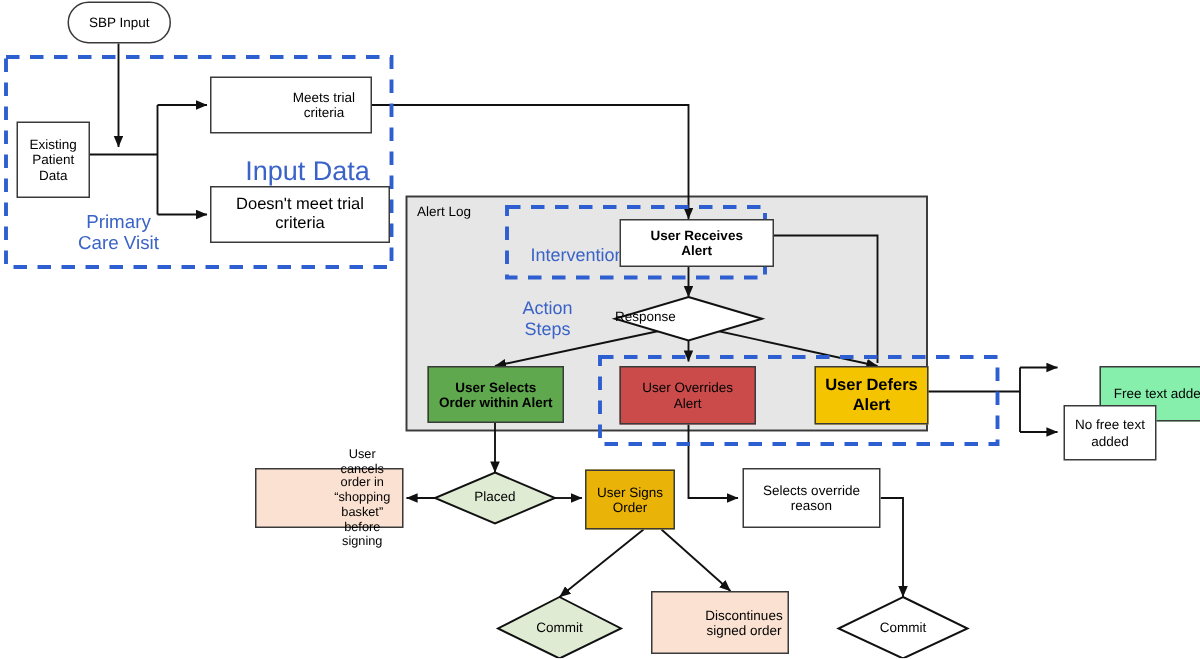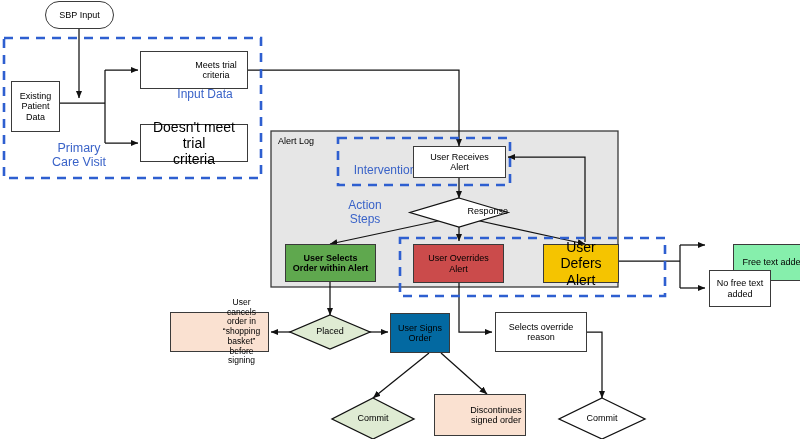--- a/index.html
+++ b/index.html
@@ -78,66 +78,66 @@
   <svg class="layer">
     <g fill="none" stroke="#2E5FD0" stroke-width="2.6" stroke-dasharray="9,7">
       <rect x="4" y="38" width="257" height="140"></rect>
       <rect x="338" y="138" width="172" height="47"></rect>
       <rect x="400" y="238" width="265" height="58"></rect>
     </g>
   </svg>
 
   <div class="grp-label" style="left:34px;top:141px;width:90px;font-size:12.5px;white-space:pre-line;">Primary
 Care Visit</div>
-  <div class="grp-label" style="left:150px;top:88px;width:110px;font-size:12px;">Input Data</div>
+  <div class="grp-label" style="left:150px;top:104px;width:110px;font-size:18px;">Input Data</div>
   <div class="grp-label" style="left:340px;top:164px;width:90px;font-size:12px;">Intervention</div>
   <div class="grp-label" style="left:330px;top:199px;width:70px;font-size:12px;white-space:pre-line;">Action
 Steps</div>
   <div class="alertlog-label" style="left:278px;top:136px;font-size:9px;">Alert Log</div>
 
   <div class="node" style="left:45px;top:1px;width:69px;height:28px;font-size:9px;background:#fff;border-radius:14px;">
     <span>SBP Input</span>
   </div>
 
   <div class="node" style="left:11px;top:81px;width:49px;height:51px;font-size:9px;background:#fff;white-space:pre-line;text-align:center;">
     <span>Existing
 Patient
 Data</span>
   </div>
 
   <div class="node" style="left:140px;top:51px;width:108px;height:38px;font-size:9px;background:#fff;padding-left:44px;">
     <span>Meets trial criteria</span>
   </div>
 
-  <div class="node" style="left:140px;top:124px;width:108px;height:38px;font-size:14px;background:#fff;white-space:pre-line;">
+  <div class="node" style="left:140px;top:124px;width:120px;height:38px;font-size:11px;background:#fff;white-space:pre-line;">
     <span>Doesn't meet trial
 criteria</span>
   </div>
 
-  <div class="node" style="left:413px;top:146px;width:93px;height:32px;font-size:9px;background:#fff;white-space:pre-line;">
+  <div class="node" style="left:413px;top:146px;width:103px;height:32px;font-size:9px;background:#fff;white-space:pre-line;font-weight:bold;">
     <span>User Receives
 Alert</span>
   </div>
 
   <svg class="layer">
     <polygon points="459,198 508,212.5 459,227 410,212.5" fill="#FFFFFF" stroke="#111" stroke-width="1.3"></polygon>
   </svg>
-  <div style="position:absolute;left:410px;top:206px;width:98px;text-align:right;font-size:9px;color:#000;">Response</div>
+  <div style="position:absolute;left:410px;top:206px;width:98px;text-align:left;font-size:9px;color:#000;">Response</div>
 
   <div class="node" style="left:285px;top:244px;width:91px;height:38px;font-size:9px;font-weight:bold;color:#000;background:#5FA84E;white-space:pre-line;">
     <span>User Selects
 Order within Alert</span>
   </div>
 
   <div class="node" style="left:413px;top:244px;width:91px;height:39px;font-size:9px;font-weight:normal;color:#000;background:#CB4B4B;white-space:pre-line;">
     <span>User Overrides
 Alert</span>
   </div>
 
-  <div class="node" style="left:543px;top:244px;width:76px;height:39px;font-size:14px;font-weight:normal;color:#000;background:#F5C400;white-space:pre-line;align-items:center;">
+  <div class="node" style="left:543px;top:244px;width:76px;height:39px;font-size:11px;font-weight:bold;color:#000;background:#F5C400;white-space:pre-line;align-items:center;">
     <span>User Defers
 Alert</span>
   </div>
 
   <div class="node" style="left:709px;top:244px;width:82px;height:37px;font-size:9px;background:#86efac;margin-left:24px;">
     <span>Free text added</span>
   </div>
 
   <div class="node" style="left:709px;top:270px;width:62px;height:37px;font-size:9px;background:#fff;white-space:pre-line;">
     <span>No free text
@@ -148,21 +148,21 @@
     <span>User cancels order in
 “shopping basket”
 before signing</span>
   </div>
 
   <svg class="layer">
     <polygon points="330,315 370,332 330,349 290,332" fill="#DFEBD3" stroke="#111" stroke-width="1.3"></polygon>
   </svg>
   <div style="position:absolute;left:290px;top:326px;width:80px;text-align:center;font-size:9px;color:#000;">Placed</div>
 
-  <div class="node" style="left:390px;top:313px;width:60px;height:40px;font-size:9px;background:#0369a1;white-space:pre-line;">
+  <div class="node" style="left:390px;top:313px;width:60px;height:40px;font-size:9px;background:#eab308;white-space:pre-line;">
     <span>User Signs
 Order</span>
   </div>
 
   <div class="node" style="left:495px;top:312px;width:92px;height:40px;font-size:9px;background:#fff;white-space:pre-line;">
     <span>Selects override
 reason</span>
   </div>
 
   <svg class="layer">

